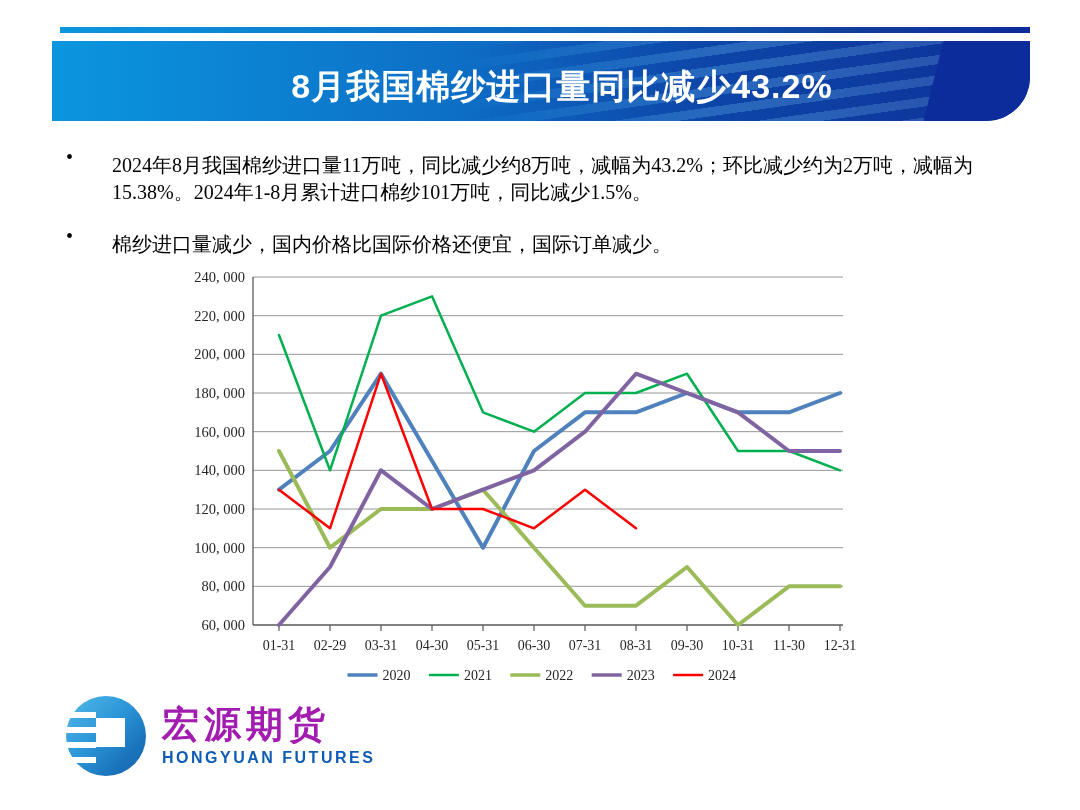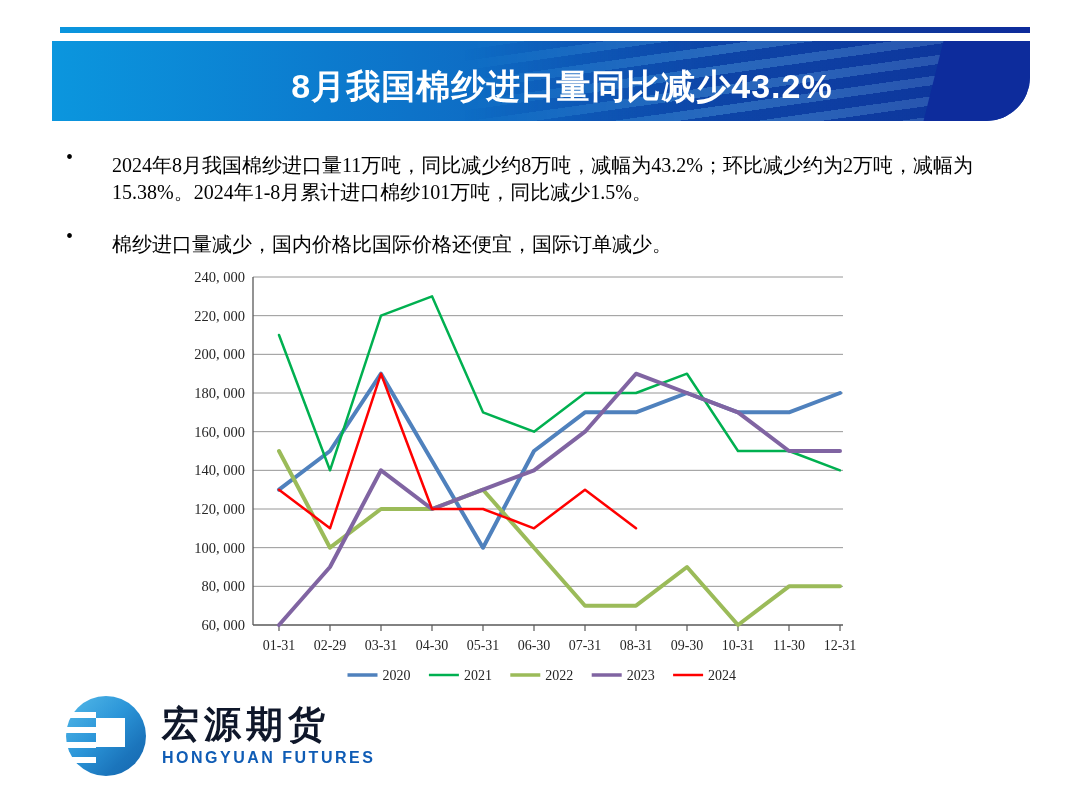--- a/index.html
+++ b/index.html
@@ -35,21 +35,21 @@
   
   .logo{position:absolute;left:64px;top:694px;display:flex;align-items:center;}
   .logo-mark{position:relative;width:84px;height:84px;flex:0 0 84px;}
   .logo-circle{position:absolute;left:2px;top:2px;width:80px;height:80px;border-radius:50%;
     background:linear-gradient(135deg,#55BAE9 0%,#2B95D8 45%,#1B75BC 75%,#1565AE 100%);}
   .logo-square{position:absolute;left:32px;top:24px;width:29px;height:29px;background:#ffffff;}
   .logo-stripes{position:absolute;left:-6px;top:18px;width:38px;height:52px;
     background:repeating-linear-gradient(180deg,#ffffff 0 6px,transparent 6px 15px);}
   .logo-text{margin-left:14px;}
   .logo-cn{font-family:Liberation Sans, sans-serif;font-weight:bold;
-    font-size:37px;letter-spacing:5px;color:#0f172a;line-height:1.1;}
+    font-size:37px;letter-spacing:5px;color:#a21caf;line-height:1.1;}
   .logo-en{font-family:"Liberation Sans","DejaVu Sans",sans-serif;font-weight:bold;
     font-size:16px;letter-spacing:2.5px;color:#0F5CB5;margin-top:3px;}
 
   svg text{font-family:"Liberation Serif","DejaVu Serif",serif;fill:#262626;}
 </style>
 </head>
 <body>
 
 <div>
 

